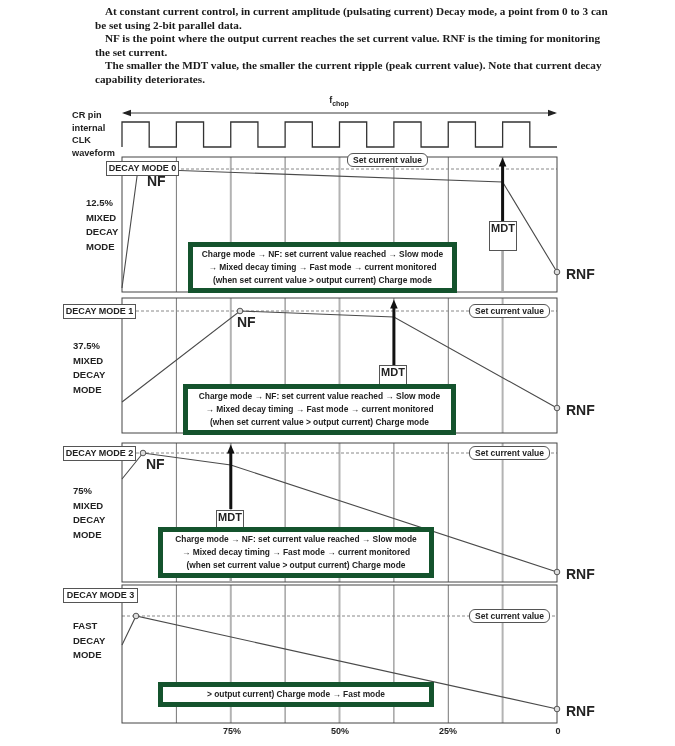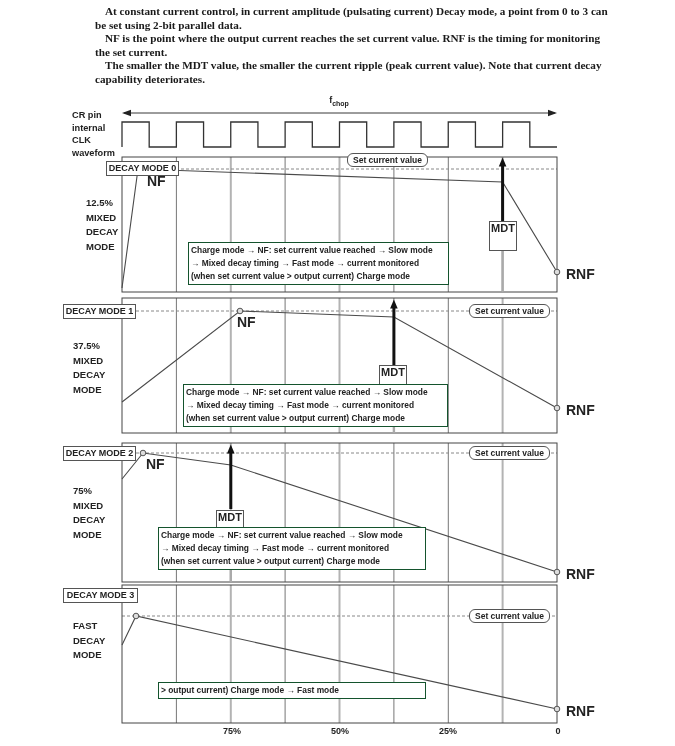--- a/index.html
+++ b/index.html
@@ -12,22 +12,22 @@
   #intro div{white-space:nowrap;}
   #intro .ind{padding-left:10px;}
   .smalllbl{font-size:9.2px;line-height:12.6px;color:#222;}
   .sidelbl{font-size:9.5px;line-height:14.6px;color:#222;}
   .bx{background:#fff;border:1px solid #555;text-align:center;box-sizing:border-box;
       white-space:nowrap;color:#222;}
   .modebx{font-size:9px;height:15px;line-height:13px;}
   .setbx{font-size:8.5px;width:81px;height:14px;line-height:12px;border-radius:6px;}
   .mdtbx{font-size:11px;width:28px;height:30px;line-height:12px;}
   .ptlbl{font-size:14px;color:#222;white-space:nowrap;}
-  .notebx{background:#fff;border:1px solid #14532d;font-size:8.4px;line-height:13px;
-          padding:1px 2px;color:#222;}
+  .notebx{background:#fff;border:5px solid #14532d;font-size:8.4px;line-height:13px;
+          text-align:center;padding:1px 2px;color:#222;}
   .axlbl{font-size:9px;width:60px;text-align:center;color:#222;}
   #fchop{font-size:9px;width:80px;text-align:center;color:#222;}
   #fchop sub{font-size:7px;}
 </style>
 </head>
 <body>
 
 <div id="page">
 
   <svg id="diagram" width="675" height="746" viewBox="0 0 675 746">

